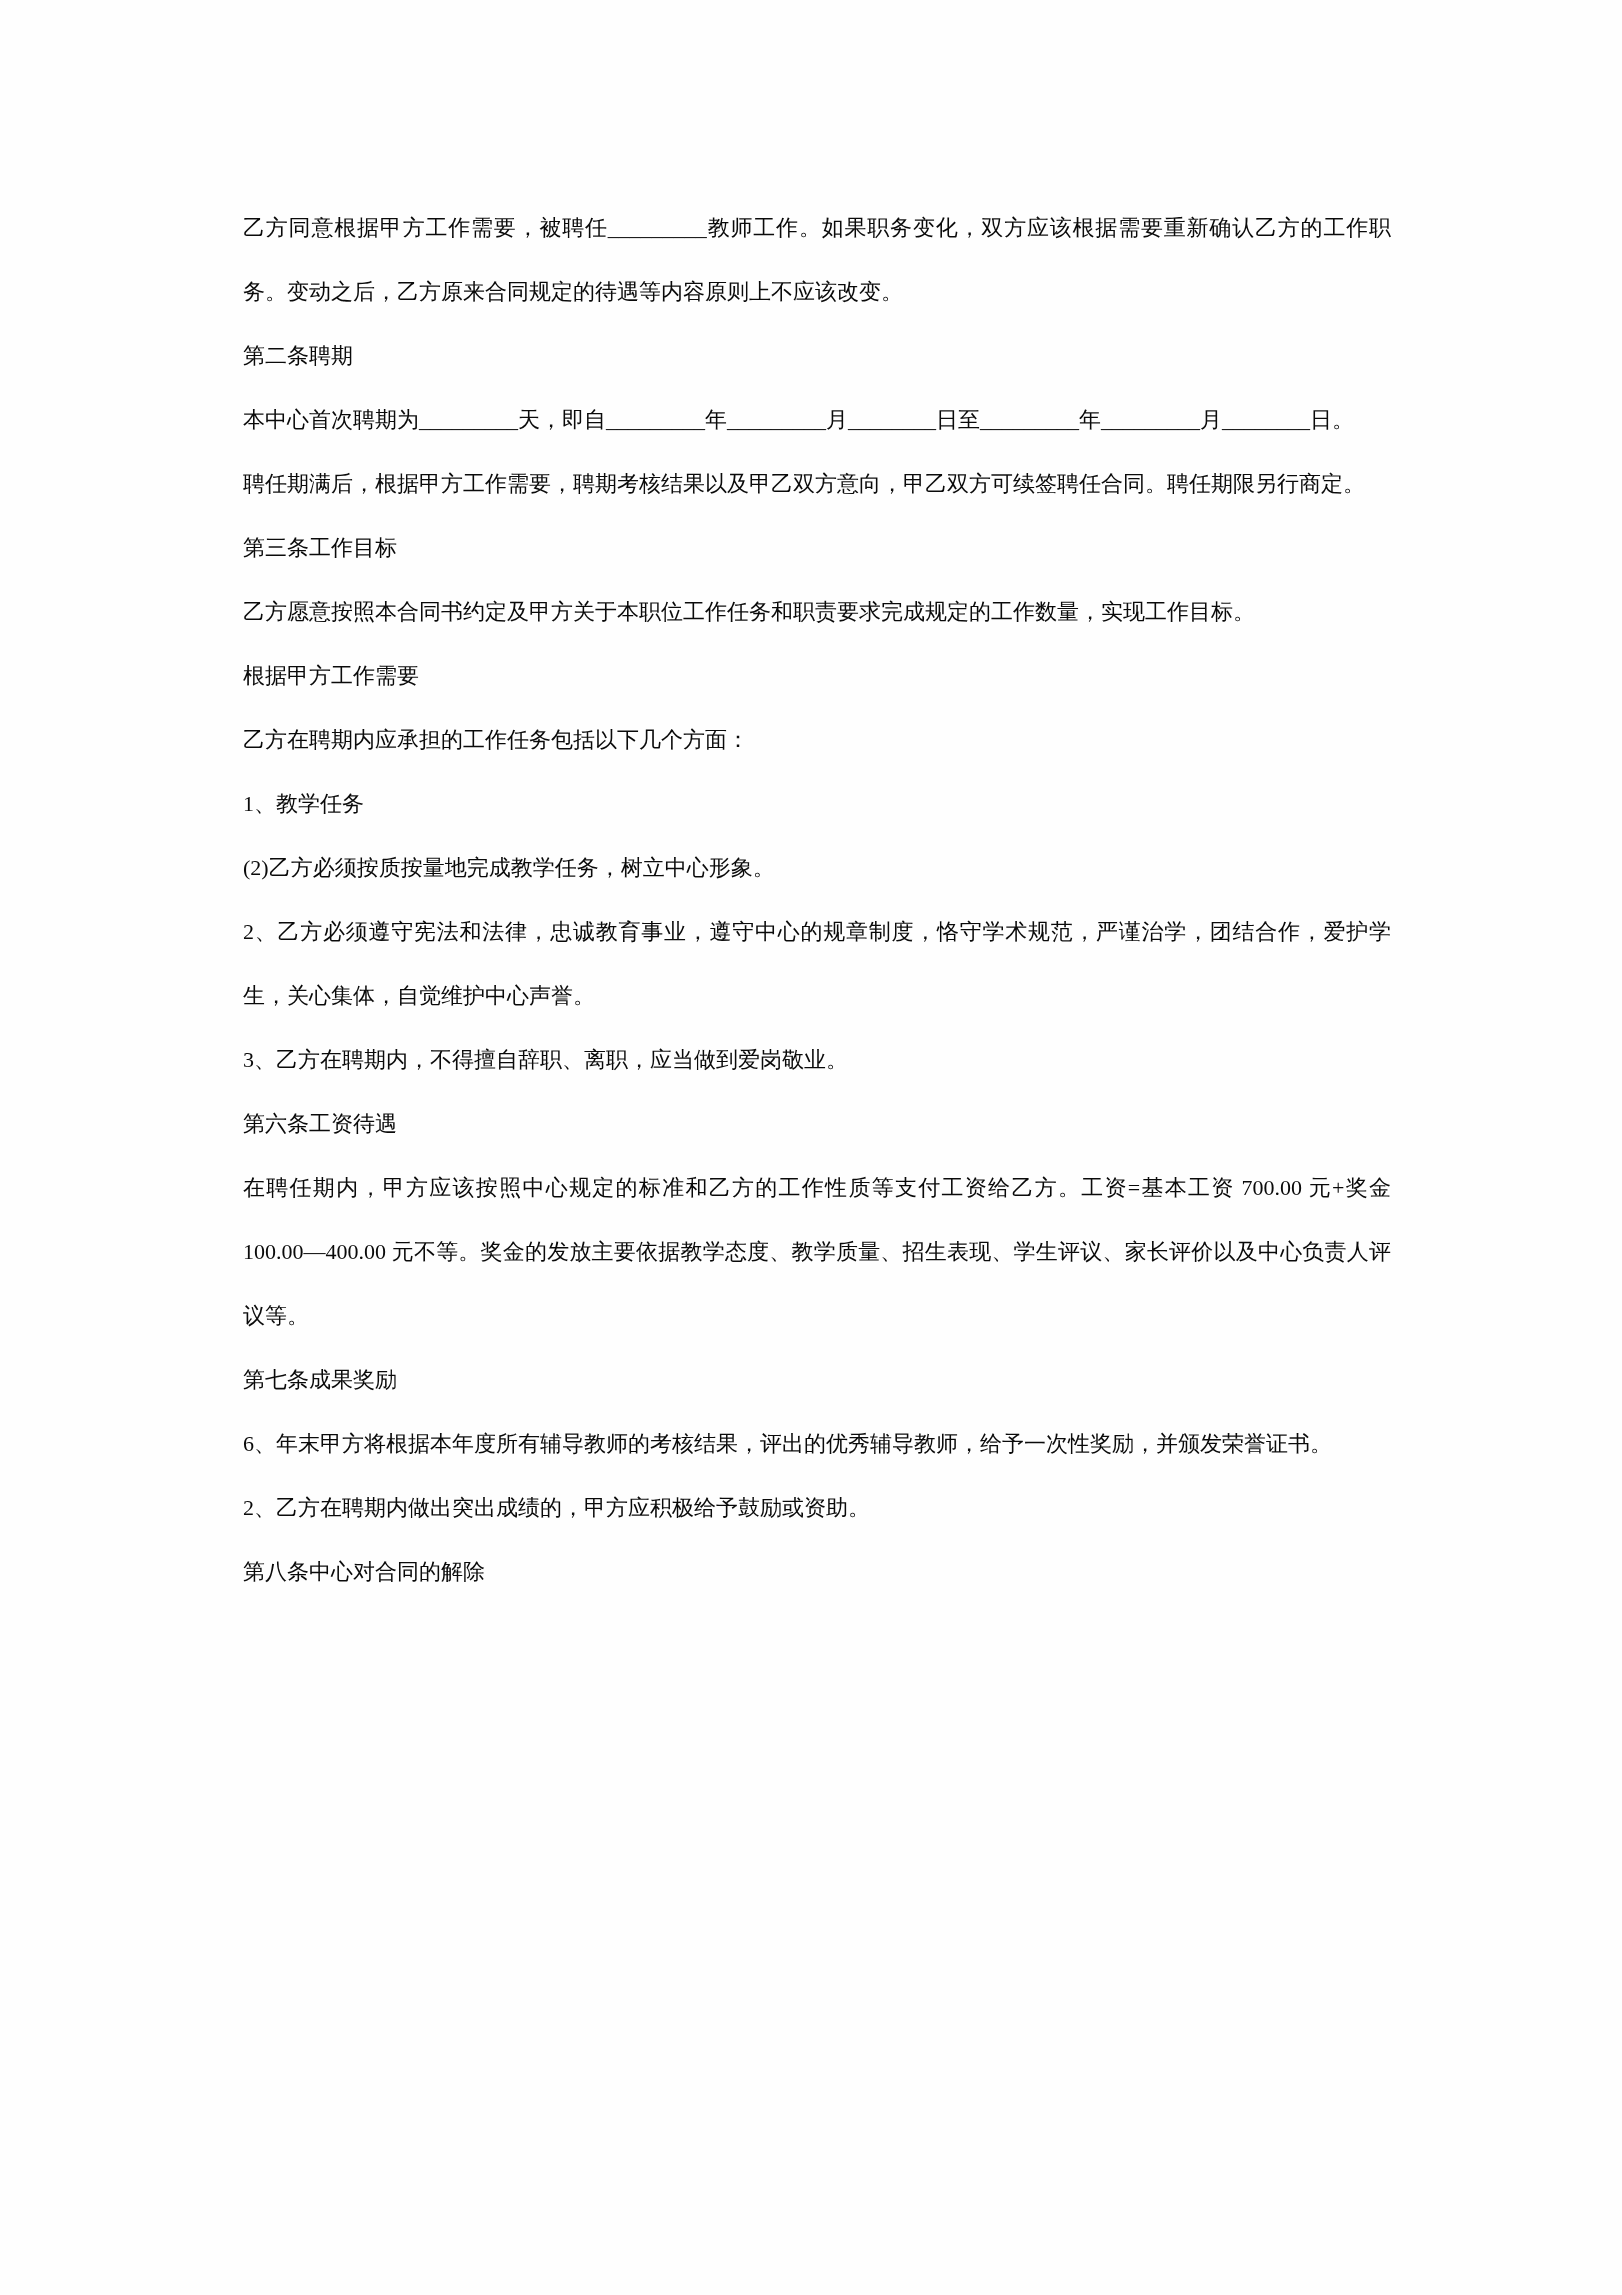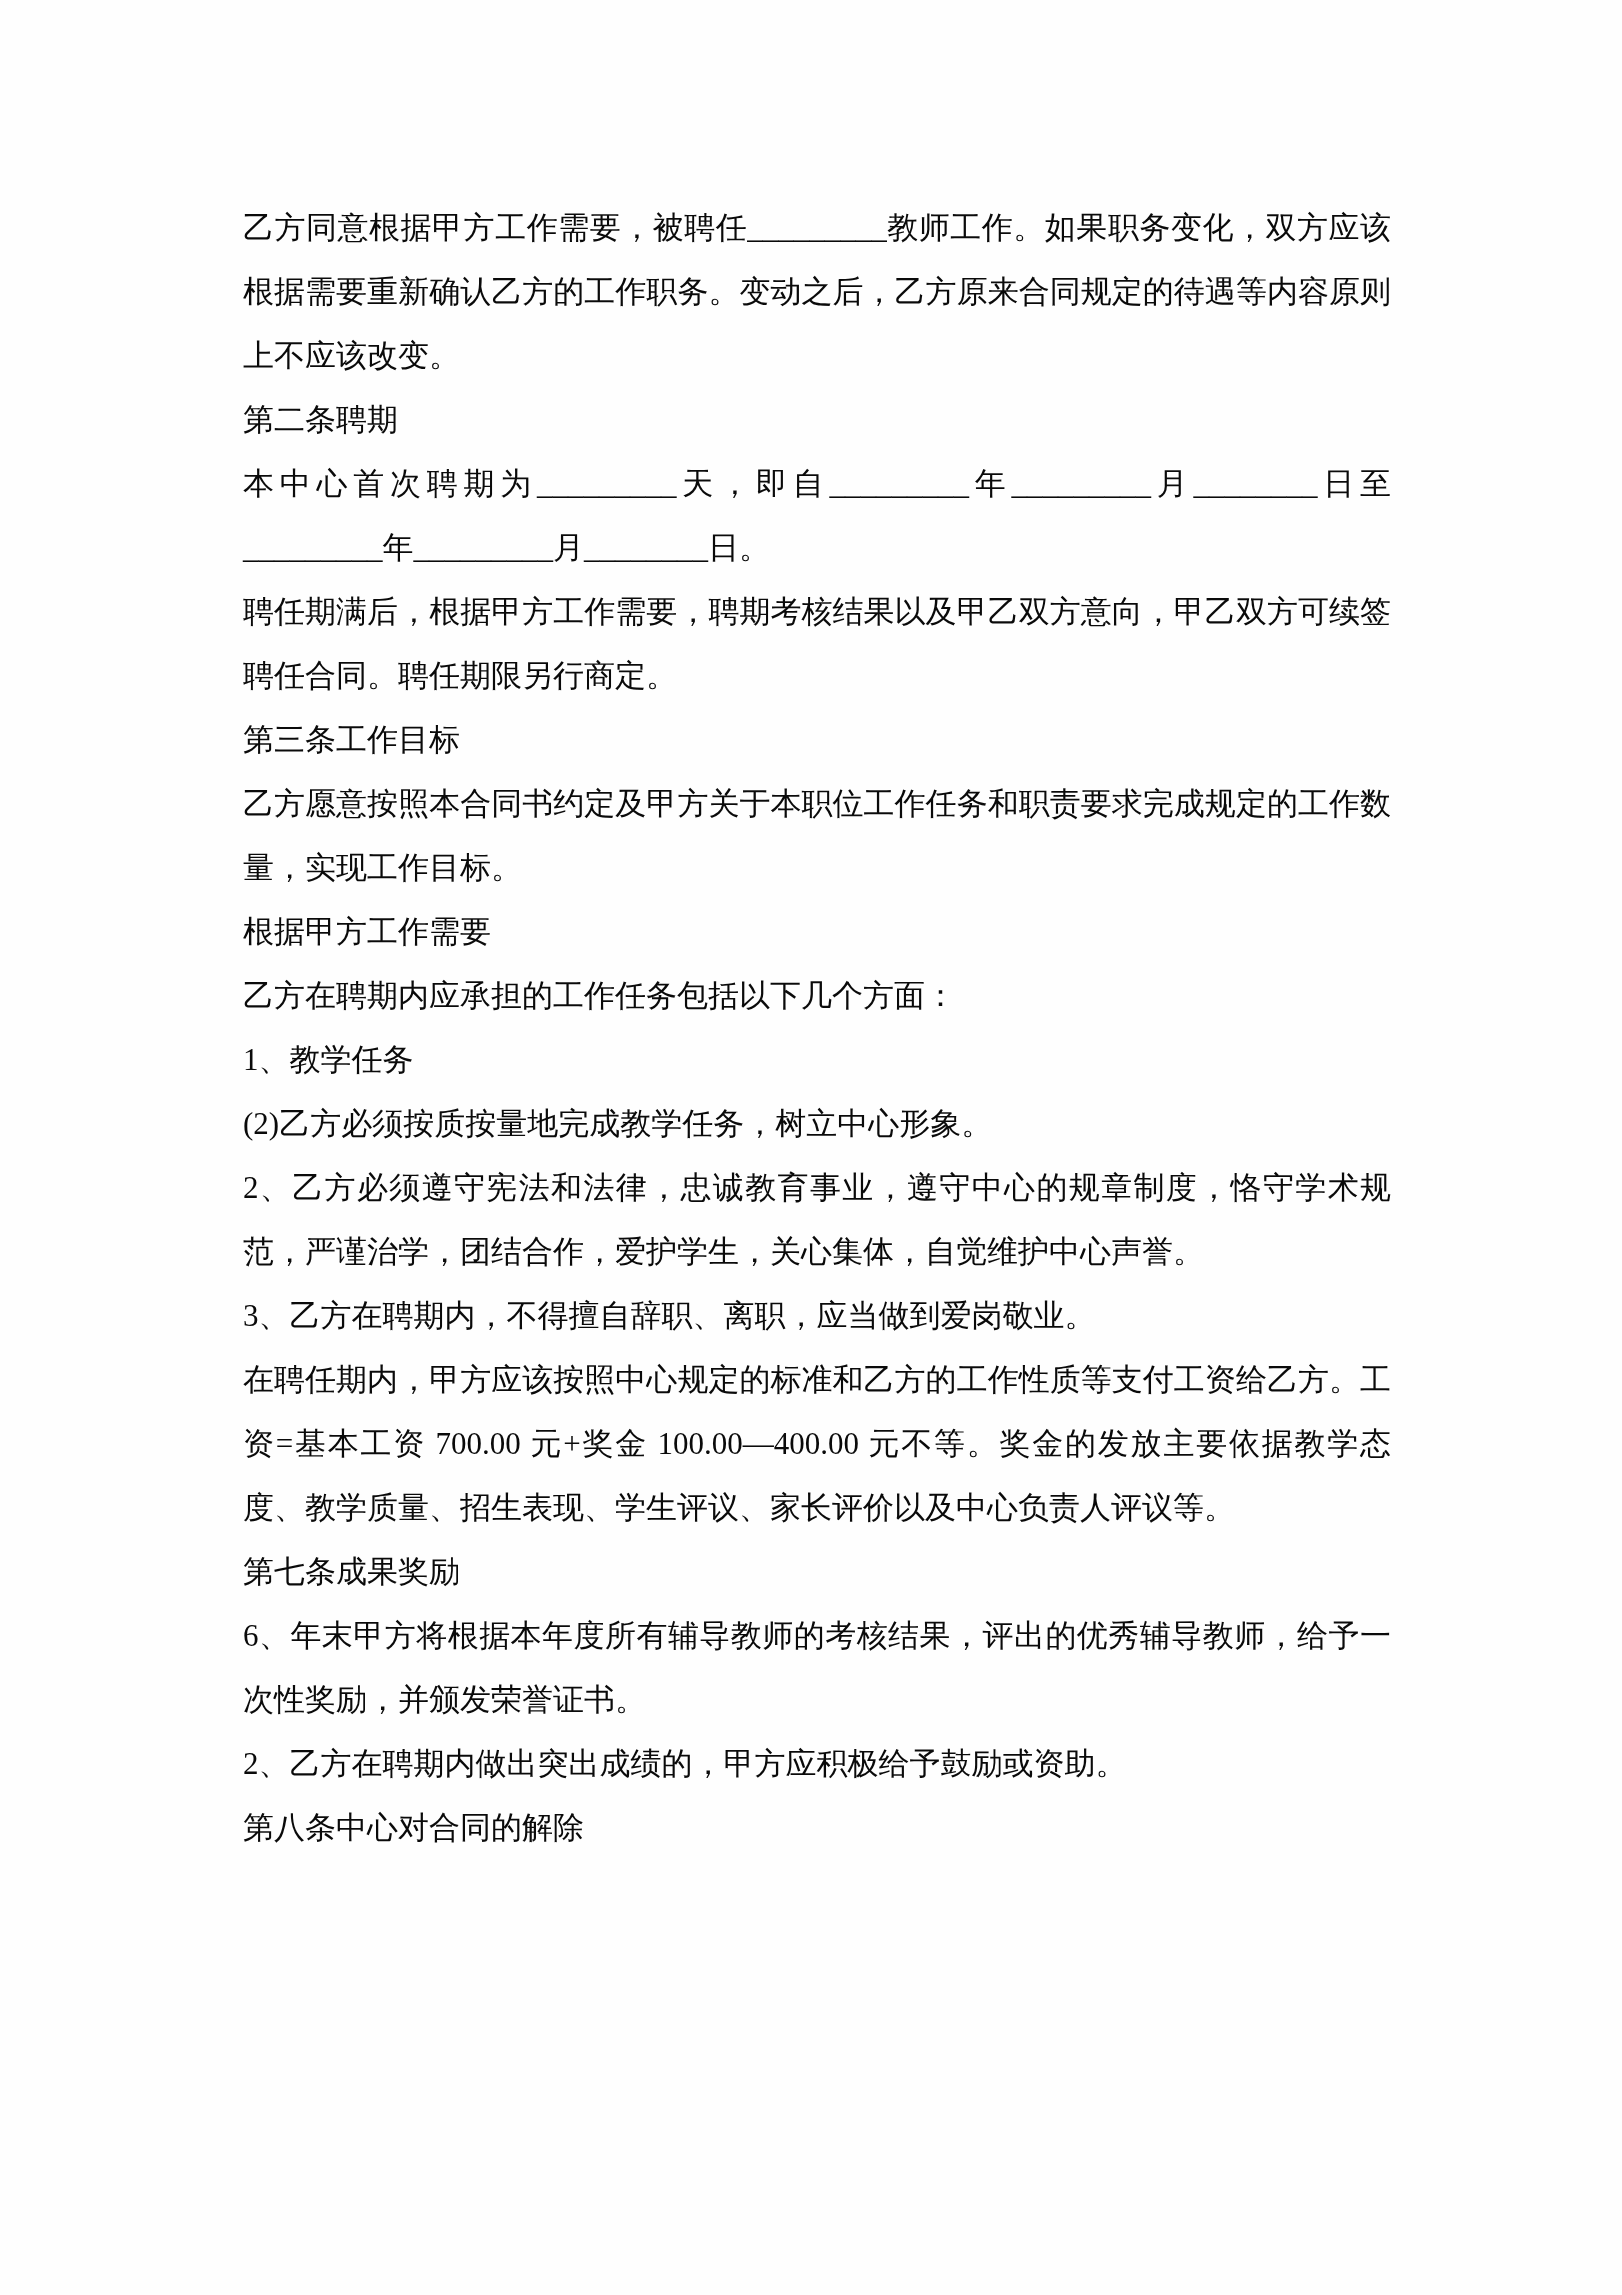--- a/index.html
+++ b/index.html
@@ -13,21 +13,21 @@
     height: 2295px;
     background: #fefefe;
     overflow: hidden;
   }
   .doc-body {
     position: absolute;
     left: 243px;
     top: 196px;
     width: 1148px;
     font-family: "Liberation Serif", "DejaVu Serif", serif;
-    font-size: 31px;
+    font-size: 22px;
     line-height: 64px;
     color: #0a0a0a;
     text-align: justify;
     text-justify: inter-ideograph;
   }
   .doc-body p {
     margin: 0;
     padding: 0;
     overflow-wrap: break-word;
   }
@@ -42,20 +42,21 @@
     <p>本中心首次聘期为_________天，即自_________年_________月________日至_________年_________月________日。</p>
     <p>聘任期满后，根据甲方工作需要，聘期考核结果以及甲乙双方意向，甲乙双方可续签聘任合同。聘任期限另行商定。</p>
     <p>第三条工作目标</p>
     <p>乙方愿意按照本合同书约定及甲方关于本职位工作任务和职责要求完成规定的工作数量，实现工作目标。</p>
     <p>根据甲方工作需要</p>
     <p>乙方在聘期内应承担的工作任务包括以下几个方面：</p>
     <p>1、教学任务</p>
     <p>(2)乙方必须按质按量地完成教学任务，树立中心形象。</p>
     <p>2、乙方必须遵守宪法和法律，忠诚教育事业，遵守中心的规章制度，恪守学术规范，严谨治学，团结合作，爱护学生，关心集体，自觉维护中心声誉。</p>
     <p>3、乙方在聘期内，不得擅自辞职、离职，应当做到爱岗敬业。</p>
+    <p>第六条工资待遇</p>
     <p>在聘任期内，甲方应该按照中心规定的标准和乙方的工作性质等支付工资给乙方。工资=基本工资 700.00 元+奖金 100.00—400.00 元不等。奖金的发放主要依据教学态度、教学质量、招生表现、学生评议、家长评价以及中心负责人评议等。</p>
     <p>第七条成果奖励</p>
     <p>6、年末甲方将根据本年度所有辅导教师的考核结果，评出的优秀辅导教师，给予一次性奖励，并颁发荣誉证书。</p>
     <p>2、乙方在聘期内做出突出成绩的，甲方应积极给予鼓励或资助。</p>
     <p>第八条中心对合同的解除</p>
   </div>
 </div>
 
 
 </body></html>

